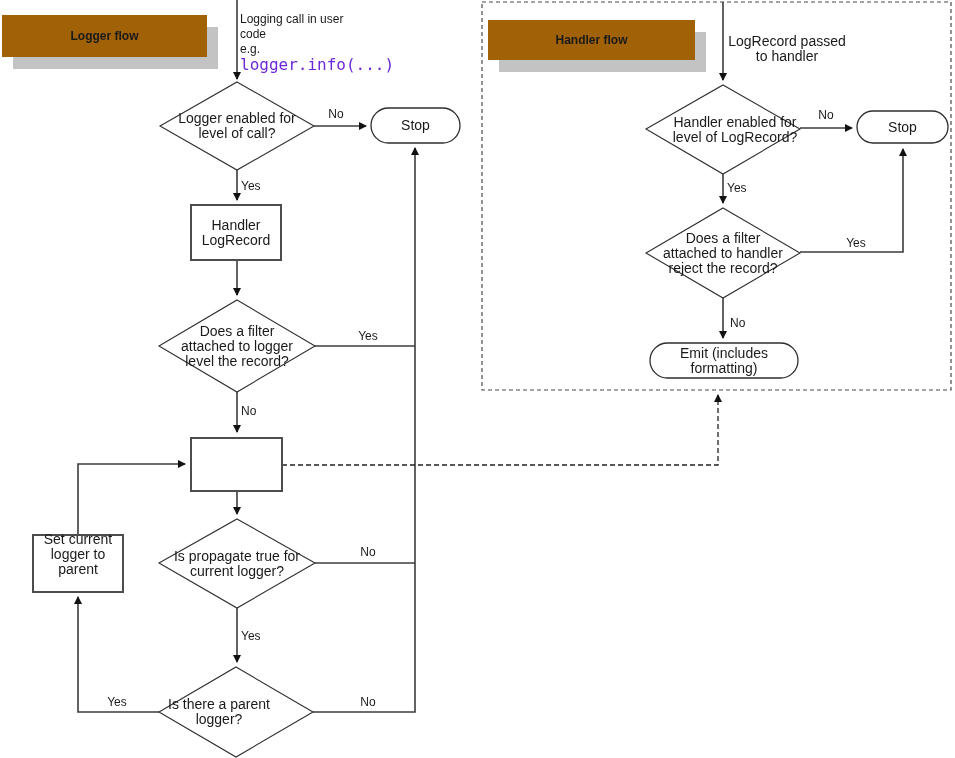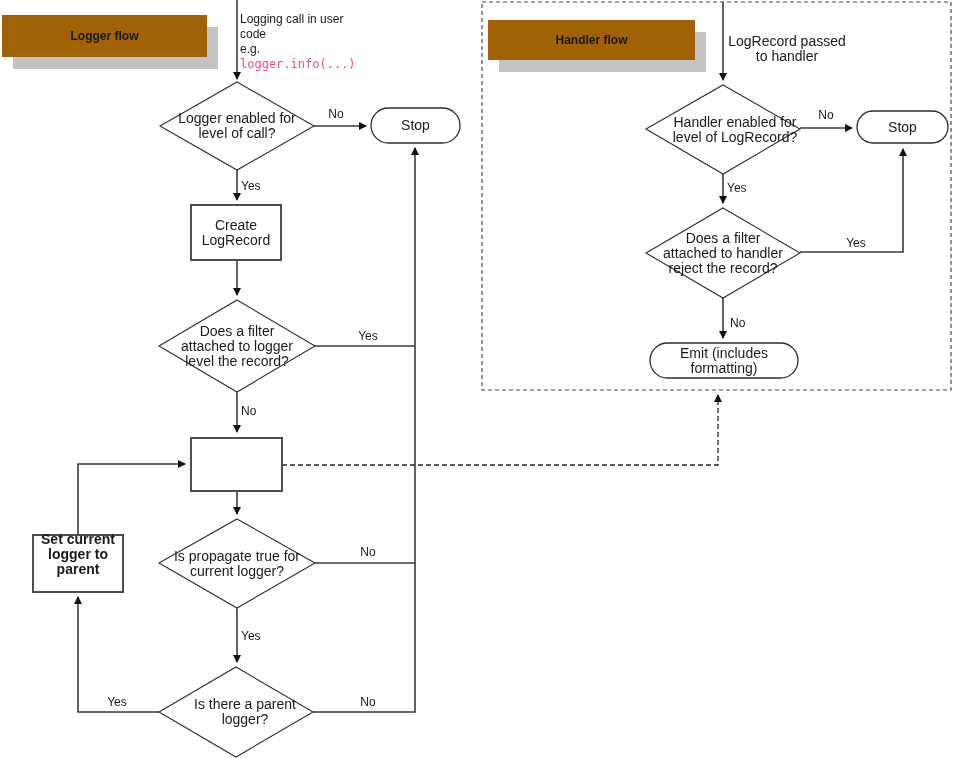--- a/index.html
+++ b/index.html
@@ -9,21 +9,21 @@
   .txt{position:absolute;display:flex;align-items:center;justify-content:center;
        text-align:center;font-size:14px;line-height:15px;pointer-events:none;}
   .txt span{display:inline-block;}
   .lbl{position:absolute;font-size:12px;line-height:14px;white-space:nowrap;pointer-events:none;}
   .lbl.center{text-align:center;}
   .note{position:absolute;background:#a16207;box-shadow:11px 12px 0 #c3c3c3;
         display:flex;align-items:center;justify-content:center;
         font-weight:bold;font-size:12px;}
   .startblock{position:absolute;font-size:12px;line-height:15px;}
   .startblock .ln{display:block;}
-  .mono{font-family:"DejaVu Sans Mono", monospace;color:#ec4899;font-size:12px;white-space:nowrap;}
+  .mono{font-family:"DejaVu Sans Mono", monospace;color:#6d28d9;font-size:16px;white-space:nowrap;}
 </style>
 </head>
 <body>
 
 <div id="canvas">
 
   <svg id="shapes" width="955" height="758" viewBox="0 0 955 758">
     <defs>
       <marker id="ah" markerUnits="userSpaceOnUse" markerWidth="10" markerHeight="9" refX="7" refY="4" orient="auto">
         <path d="M0,0 L8,4 L0,8 Z" fill="#111"></path>
@@ -81,32 +81,32 @@
     <span class="ln mono">logger.info(...)</span>
   </div>
 
   <div class="txt" style="left:160px;top:82px;width:154px;height:88px;">
     <span style="max-width:124px;">Logger enabled for level of call?</span>
     </div>
   <div class="txt" style="left:371px;top:108px;width:89px;height:35px;">
     <span>Stop</span>
     </div>
   <div class="txt" style="left:191px;top:205px;width:90px;height:55px;">
-    <span style="max-width:78px;">Create LogRecord</span>
+    <span style="max-width:78px;">Handler LogRecord</span>
     </div>
   <div class="txt" style="left:159px;top:300px;width:156px;height:92px;">
     <span style="max-width:128px;">Does a filter attached to logger level the record?</span>
     </div>
   <div class="txt" style="left:159px;top:519px;width:156px;height:89px;">
     <span style="max-width:128px;">Is propagate true for current logger?</span>
     </div>
-  <div class="txt" style="left:168px;top:667px;width:154px;height:90px;">
+  <div class="txt" style="left:142px;top:667px;width:154px;height:90px;">
     <span style="max-width:116px;">Is there a parent logger?</span>
     </div>
-  <div class="txt" style="left:33px;top:535px;width:90px;height:39px;font-weight:bold;">
+  <div class="txt" style="left:33px;top:535px;width:90px;height:39px;">
     <span style="max-width:90px;">Set current logger to parent</span>
     </div>
 
   <div class="lbl center" style="left:322px;top:107px;width:28px;">No</div>
   <div class="lbl" style="left:241px;top:179px;">Yes</div>
   <div class="lbl center" style="left:352px;top:329px;width:32px;">Yes</div>
   <div class="lbl" style="left:241px;top:404px;">No</div>
   <div class="lbl center" style="left:352px;top:545px;width:32px;">No</div>
   <div class="lbl" style="left:241px;top:629px;">Yes</div>
   <div class="lbl center" style="left:101px;top:695px;width:32px;">Yes</div>

